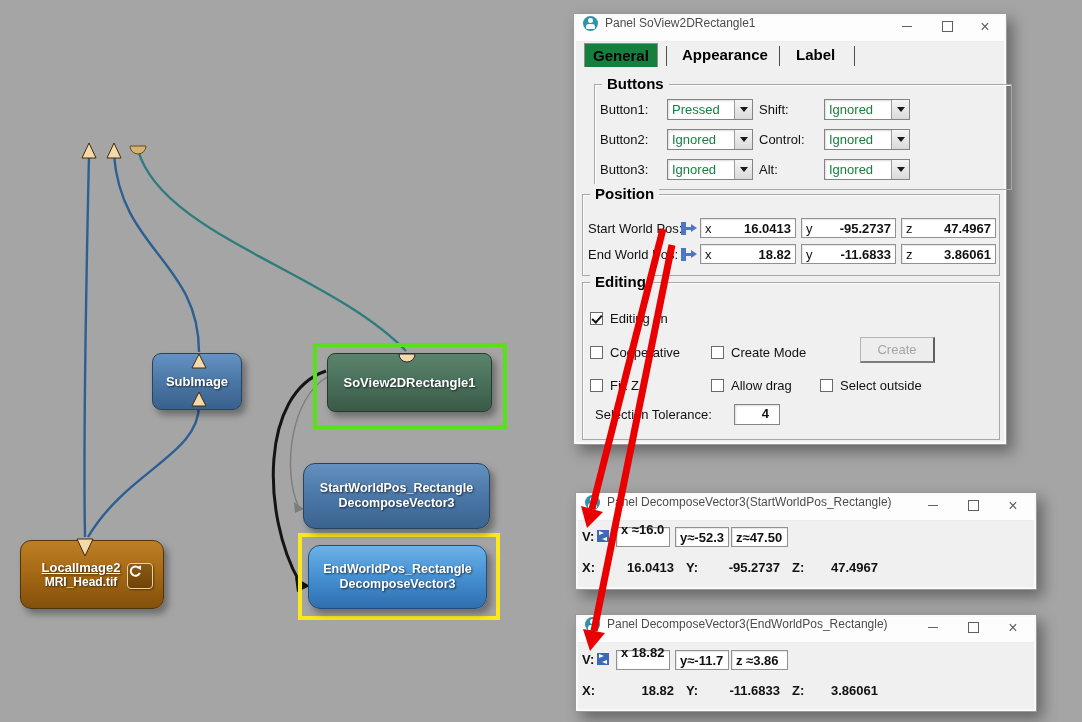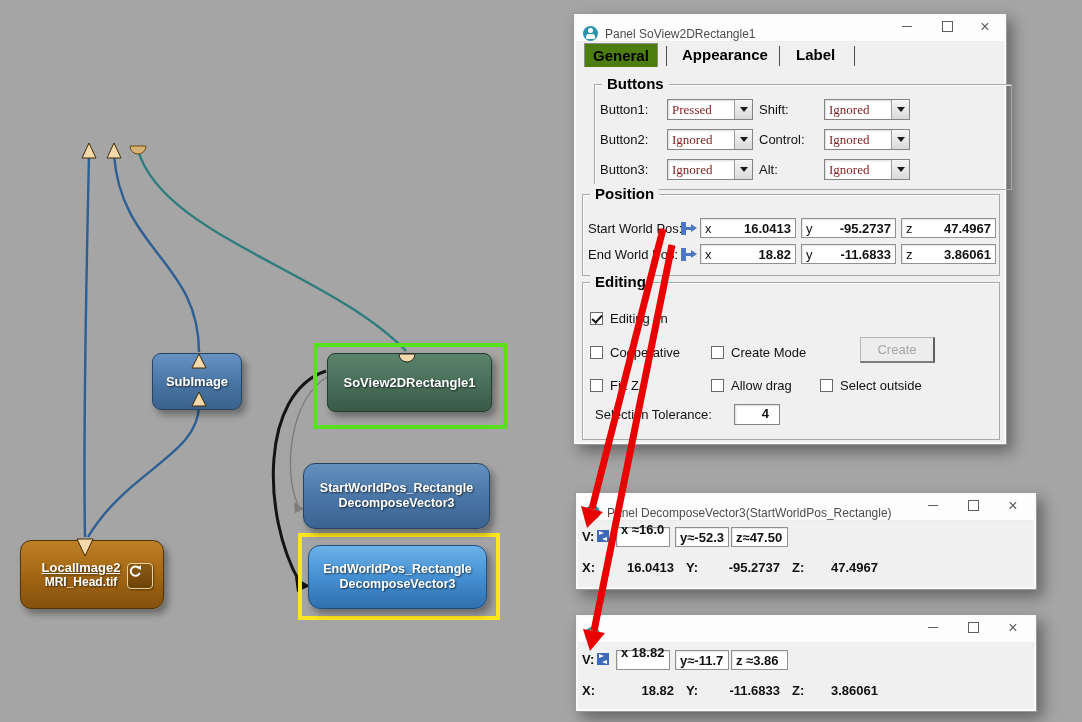--- a/index.html
+++ b/index.html
@@ -30,41 +30,41 @@
   .reload-btn{position:absolute;right:10px;top:22px;width:24px;height:24px;border-radius:4px;
         background:linear-gradient(180deg,#8a5a14,#6f4308);border:1.5px solid #e8d2a0;
         display:grid;place-items:center;box-shadow:1px 1px 2px rgba(0,0,0,.4);}
   .li-text{position:absolute;left:8px;top:0;width:104px;height:100%;display:flex;flex-direction:column;
         align-items:center;justify-content:center;}
 
   
   .window{position:absolute;background:#f0f0f0;border:1px solid #9a9a9a;z-index:4;
           box-shadow:6px 7px 14px rgba(0,0,0,.38), inset 0 0 0 2px #fafafa;}
   .titlebar{position:absolute;left:2px;top:2px;right:2px;height:25px;background:#fdfdfd;
-            display:flex;align-items:flex-end;padding-left:7px;border-bottom:1px solid #ececec;}
+            display:flex;align-items:flex-start;padding-left:7px;border-bottom:1px solid #ececec;}
   .ml-icon{width:15px;height:15px;border-radius:50%;background:#2d93ab;position:relative;flex:0 0 auto;}
   .ml-icon::before{content:"";position:absolute;left:5px;top:2px;width:5px;height:5px;border-radius:50%;background:#fff;}
   .ml-icon::after{content:"";position:absolute;left:3px;top:8px;width:9px;height:5px;border-radius:3px 3px 1px 1px;background:#fff;}
   .wtitle{font-size:12px;color:#4c4c4c;margin-left:7px;white-space:nowrap;overflow:hidden;flex:1;}
   .wc{position:absolute;top:0;height:25px;width:34px;display:grid;place-items:center;color:#5f5f5f;font-size:13px;}
   .wc .maxbox{width:9px;height:9px;border:1px solid #5f5f5f;display:block;}
   .minline{display:block;width:10px;height:0;border-top:1px solid #5f5f5f;}
 
   
   .tab{position:absolute;font-size:15px;font-weight:bold;color:#000;padding:3px 8px;height:17px;line-height:17px;}
-  .tab.active{background:#4d7c0f;border:1px solid #8e8e8e;border-bottom:none;}
+  .tab.active{background:#15803d;border:1px solid #8e8e8e;border-bottom:none;}
   .tabsep{position:absolute;width:1px;height:20px;background:#4e4e4e;top:32px;}
   .group{position:absolute;border:1px solid #a8a8a8;background:transparent;
          box-shadow:inset 1px 1px 0 rgba(255,255,255,.85);}
   .gtitle{position:absolute;top:-11px;left:7px;background:#f0f0f0;padding:0 5px;
           font-size:15px;font-weight:bold;color:#000;line-height:20px;}
   .flabel{position:absolute;font-size:13px;color:#111;line-height:21px;white-space:nowrap;}
   .combo{position:absolute;height:21px;background:#fff;border:1px solid #848484;display:flex;
          box-shadow:inset 1px 1px 2px rgba(0,0,0,.14);box-sizing:border-box;}
-  .combo .val{flex:1;font-size:13px;color:#7f1d1d;padding:0 4px;line-height:19px;overflow:hidden;font-family:Liberation Serif, serif;}
+  .combo .val{flex:1;font-size:13px;color:#15803d;padding:0 4px;line-height:19px;overflow:hidden;}
   .combo .btn{width:17px;background:linear-gradient(180deg,#f5f5f5,#dadada);border-left:1px solid #9c9c9c;
               display:grid;place-items:center;}
   .darr{width:0;height:0;border:4px solid transparent;border-top:5px solid #1a1a1a;margin-top:4px;}
   .vfield{position:absolute;height:20px;background:#fff;border:1px solid #919191;box-sizing:border-box;
           display:flex;align-items:center;padding:0 4px;font-size:13px;color:#111;
           box-shadow:inset 1px 1px 1px rgba(0,0,0,.1);}
   .vfield .axis{font-weight:normal;}
   .vfield .num{margin-left:auto;font-weight:bold;}
   .cb{position:absolute;width:13px;height:13px;background:#fff;border:1px solid #6a6a6a;box-sizing:border-box;}
   .cb.checked::after{content:"";position:absolute;left:1px;top:2px;width:8px;height:4px;
@@ -319,20 +319,21 @@
     <span class="xyz rt" style="left:30px;top:66px;width:68px;">16.0413</span>
     <span class="xyz" style="left:110px;top:66px;">Y:</span>
     <span class="xyz rt" style="left:130px;top:66px;width:74px;">-95.2737</span>
     <span class="xyz" style="left:216px;top:66px;">Z:</span>
     <span class="xyz rt" style="left:236px;top:66px;width:66px;">47.4967</span>
   </div>
 
   <div class="window" style="left:575px;top:614px;width:460px;height:96px;">
     <div class="titlebar">
       <span class="ml-icon"></span>
+      <span class="wtitle">Panel DecomposeVector3(EndWorldPos_Rectangle)</span>
     </div>
     <span class="wc" style="right:86px;">
         <i class="minline"></i>
       </span>
     <span class="wc" style="right:46px;">
         <i class="maxbox"></i>
       </span>
     <span class="wc" style="right:6px;font-size:16px;">
         <span>×</span>
       </span>

